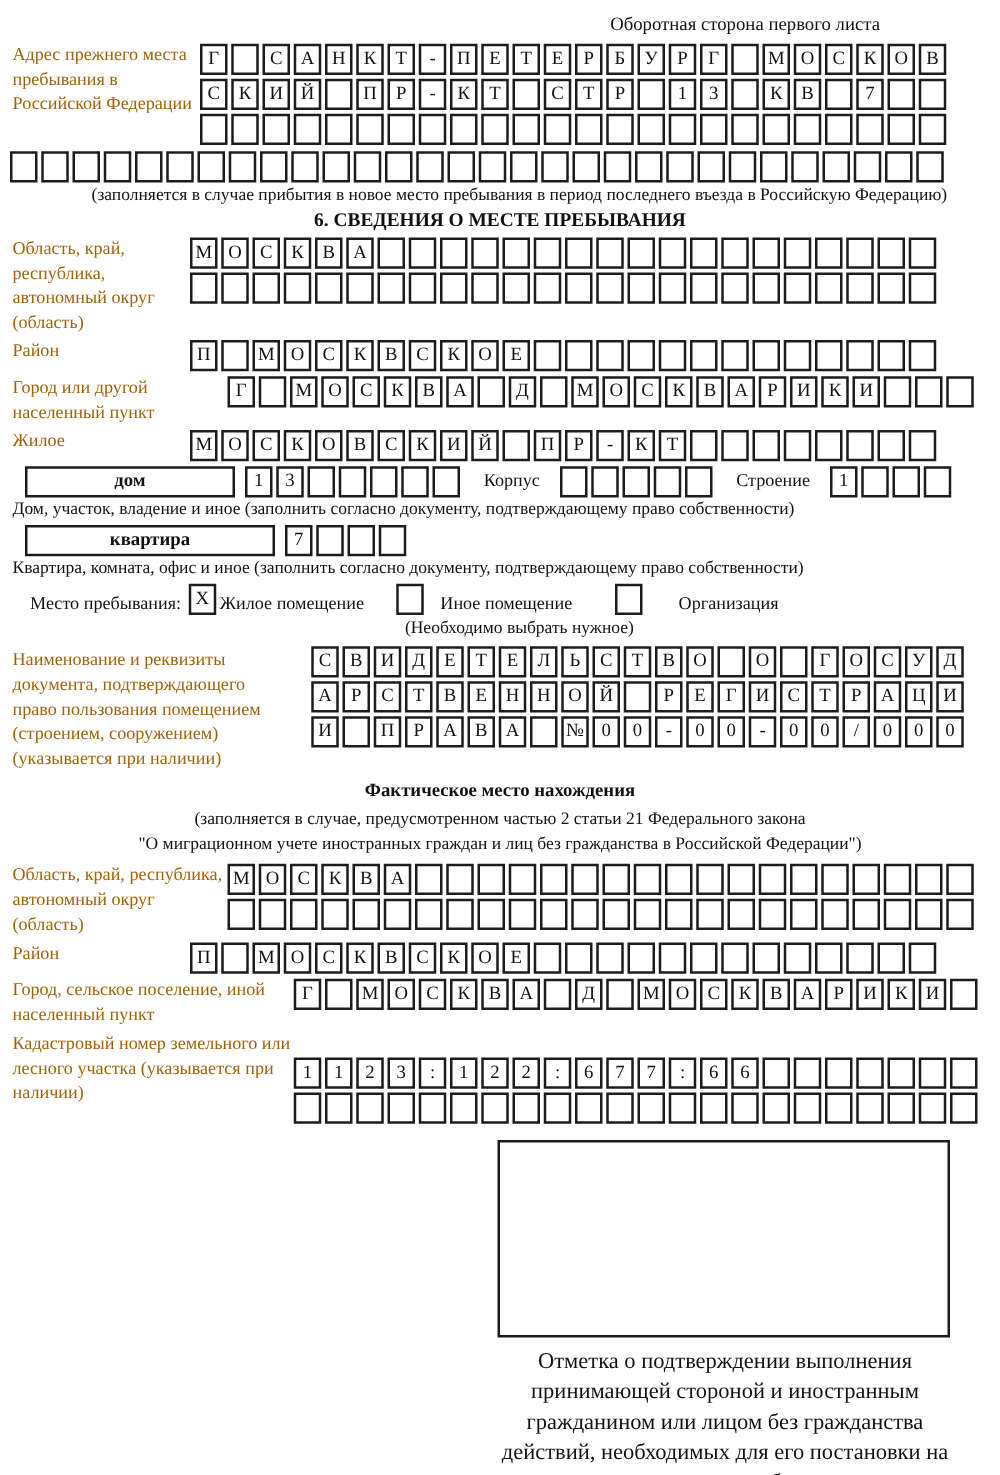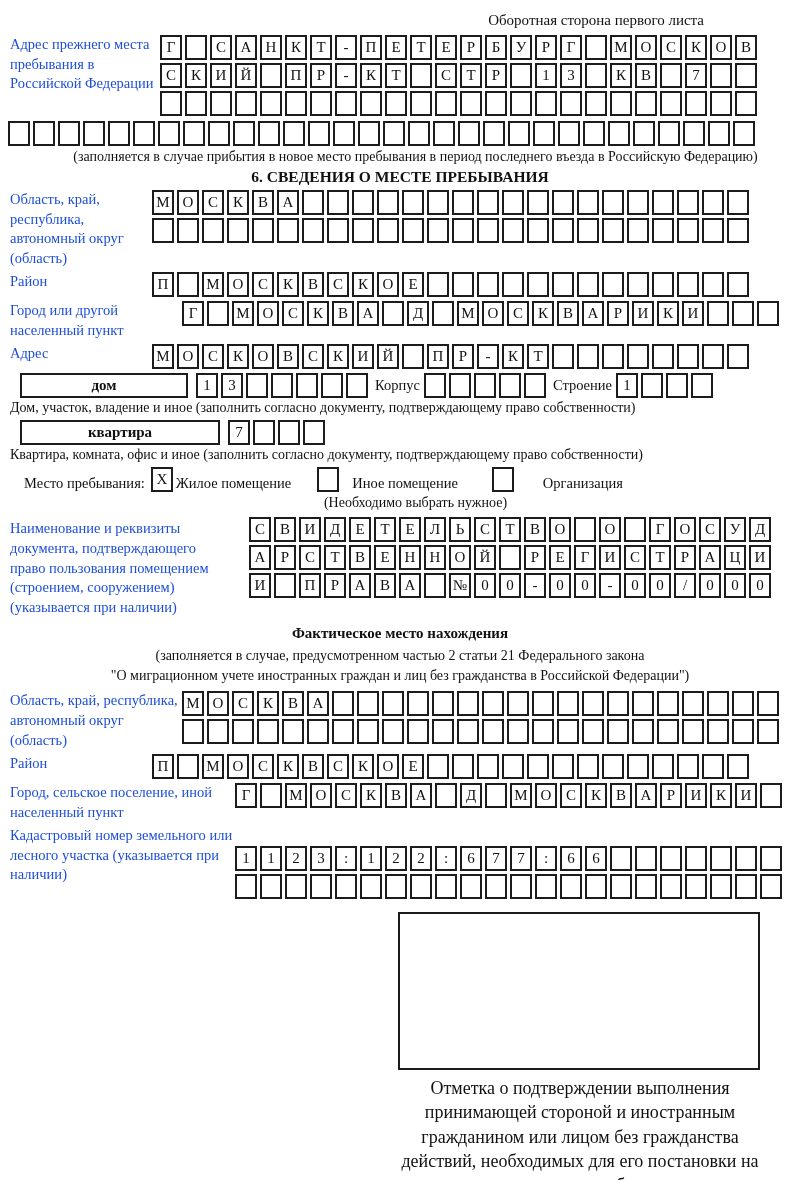--- a/index.html
+++ b/index.html
@@ -1,41 +1,41 @@
 <!DOCTYPE html>
 <html><head>
 <meta charset="utf-8">
 <style>
   html,body{margin:0;padding:0;background:#fff;}
   .page{position:relative;width:800px;height:1180px;background:#ffffff;color:#111;
         font-family:"Liberation Serif","DejaVu Serif",serif;overflow:hidden;}
   .hdr{padding:12px 96px 0 0;text-align:right;font-size:15px;}
   .frow{display:flex;align-items:flex-start;margin-left:10px;}
-  .lbl{font-size:14.5px;line-height:1.35;color:#1d4ed8;}
+  .lbl{font-size:14.5px;line-height:1.35;color:#a16207;}
   .w150{width:150px;flex:0 0 150px;}
   .w142{width:142px;flex:0 0 142px;}
   .w172{width:172px;flex:0 0 172px;}
   .w205{width:205px;flex:0 0 205px;}
   .w225{width:225px;flex:0 0 225px;}
   .rows{display:flex;flex-direction:column;}
   .rows .cellrow{margin-bottom:3px;}
   .cellrow{display:flex;flex-wrap:nowrap;}
   .cell{box-sizing:border-box;width:22px;height:25px;flex:0 0 22px;border:2px solid #1c1c1c;
         margin-right:3px;display:flex;align-items:center;justify-content:center;
         font-size:15px;background:#fff;}
   .fullrow{margin:2px 0 0 8px;}
   .center{text-align:center;}
   .bold{font-weight:bold;}
   .note{font-size:14px;margin-top:3px;margin-left:31px;}
   .sectitle{font-size:15.5px;margin-top:3px;}
   .widefield{box-sizing:border-box;border:2px solid #1c1c1c;height:25px;display:flex;
              align-items:center;justify-content:center;font-size:15px;font-weight:bold;}
   .wf-house{width:168px;flex:0 0 168px;margin-right:8px;}
   .wf-apt{width:200px;flex:0 0 200px;margin-right:8px;}
-  .inlinelbl{font-size:14.5px;margin:0 4px;white-space:nowrap;}
+  .inlinelbl{font-size:14.5px;margin:0 16px;white-space:nowrap;}
   .houserow{display:flex;align-items:center;margin:4px 0 0 20px;}
   .caption{font-size:14px;margin:2px 0 4px 10px;}
   .checkrow{display:flex;align-items:flex-end;margin:4px 0 0 24px;font-size:14.5px;}
   .ml6{margin-left:6px;} .ml10{margin-left:10px;font-family:Liberation Serif, serif;} .ml26{margin-left:26px;} .ml34{margin-left:34px;}
   .docsec{margin-top:6px;}
   .docsec .lbl{margin-top:2px;}
   .acttitle{margin-top:8px;font-size:15px;}
   .actnote{font-size:14px;line-height:1.4;margin-top:4px;}
   .cad-rows{margin-top:20px;}
   .stampbox{box-sizing:border-box;margin:10px 0 0 398px;width:362px;height:158px;
@@ -281,21 +281,21 @@
         <div class="cell">И</div>
         <div class="cell">К</div>
         <div class="cell">И</div>
         <div class="cell"></div>
         <div class="cell"></div>
         <div class="cell"></div>
       </div>
   </div>
 
   <div class="frow mt4">
-    <div class="lbl w142">Адрес</div>
+    <div class="lbl w142">Жилое</div>
     <div class="cellrow">
         <div class="cell">М</div>
         <div class="cell">О</div>
         <div class="cell">С</div>
         <div class="cell">К</div>
         <div class="cell">О</div>
         <div class="cell">В</div>
         <div class="cell">С</div>
         <div class="cell">К</div>
         <div class="cell">И</div>

